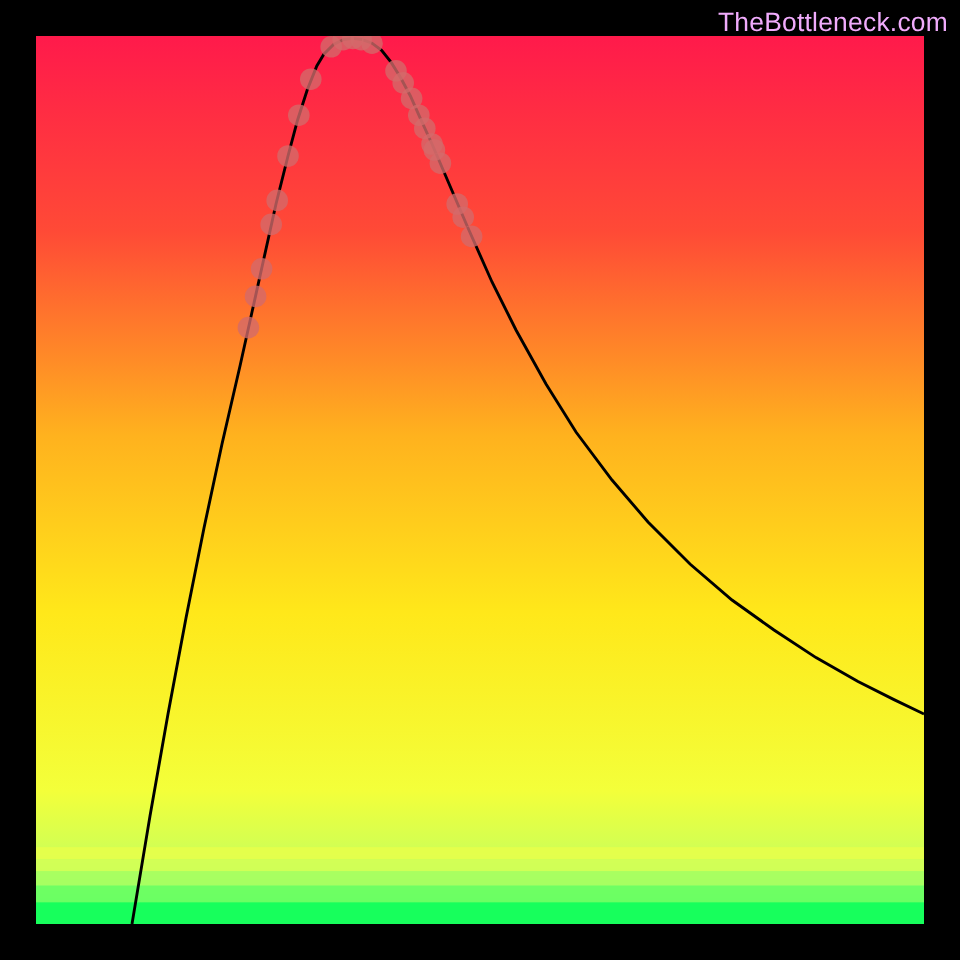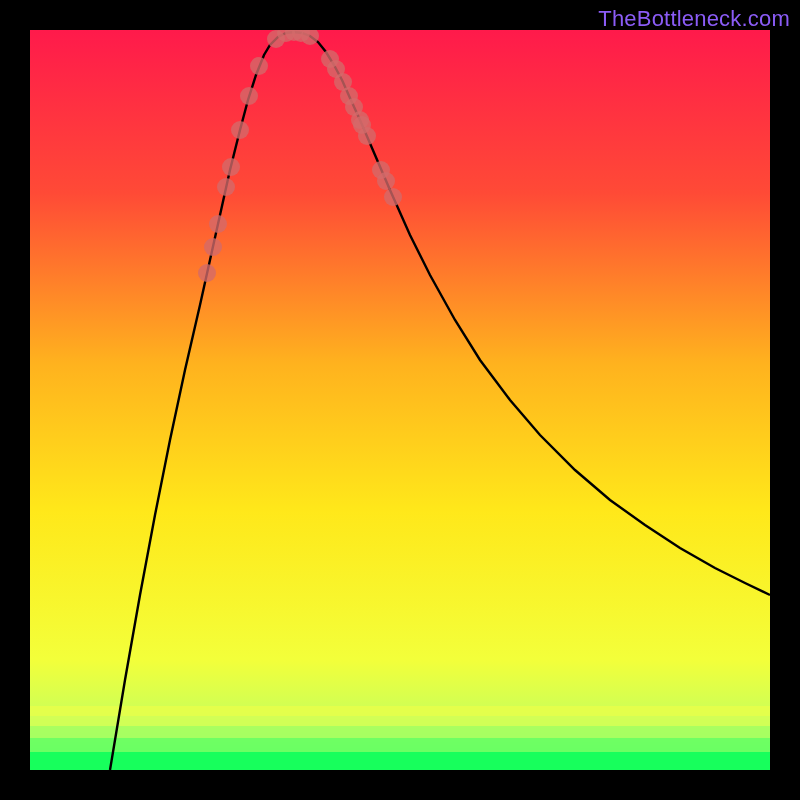--- a/index.html
+++ b/index.html
@@ -16,21 +16,21 @@
     top: 30px;
     width: 740px;
     height: 740px;
   }
   .watermark {
     position: absolute;
     top: 6px;
     right: 10px;
     font-family: Arial, Helvetica, sans-serif;
     font-size: 22px;
-    color: #8b5cf6;
+    color: #f0abfc;
     letter-spacing: 0.2px;
     font-weight: 400;
   }
   svg { display: block; }
 </style>
 </head>
 <body>
 
 <div class="frame">
   <div class="plot-area">

